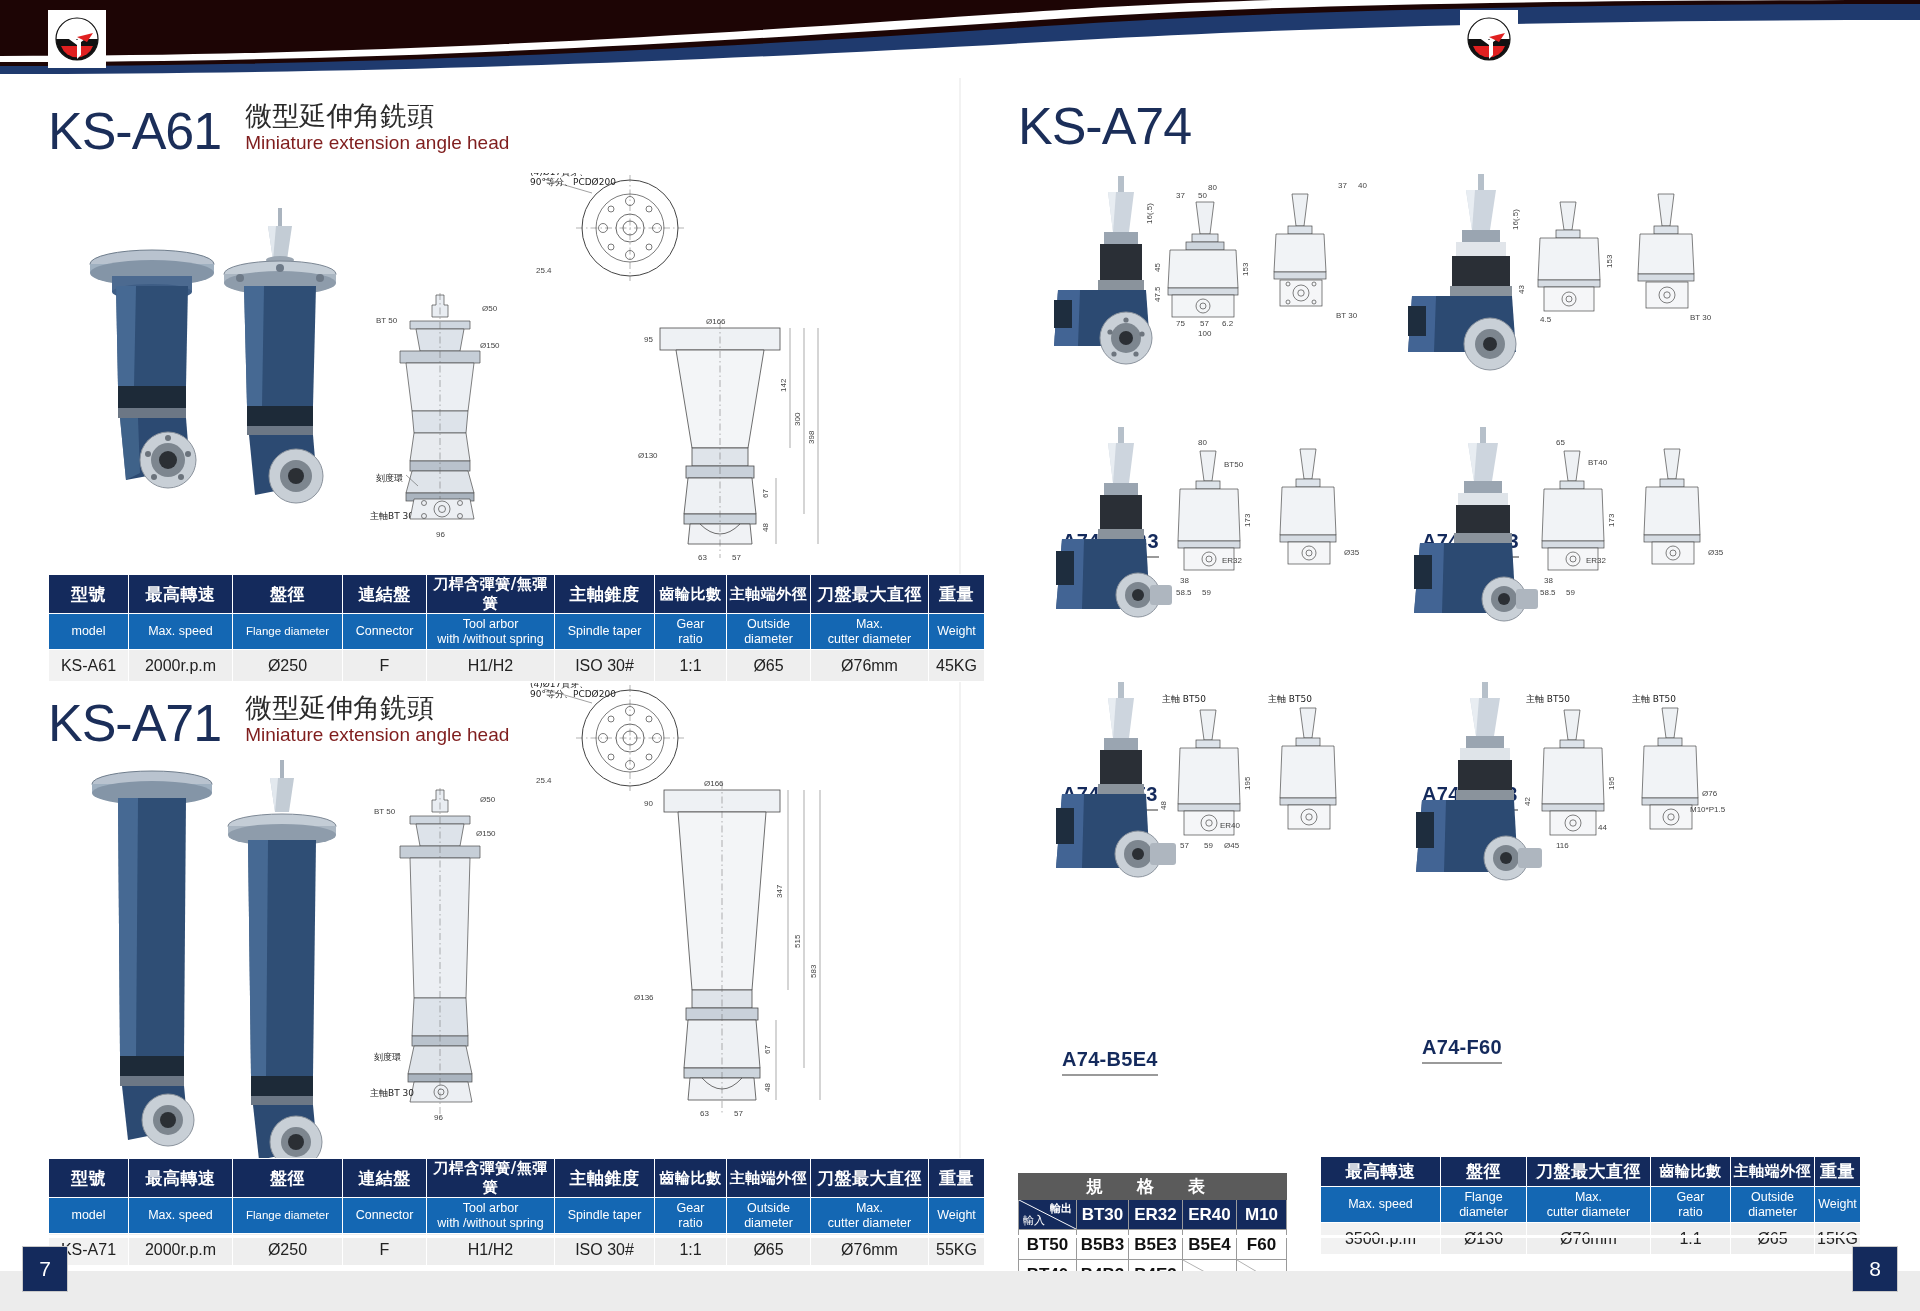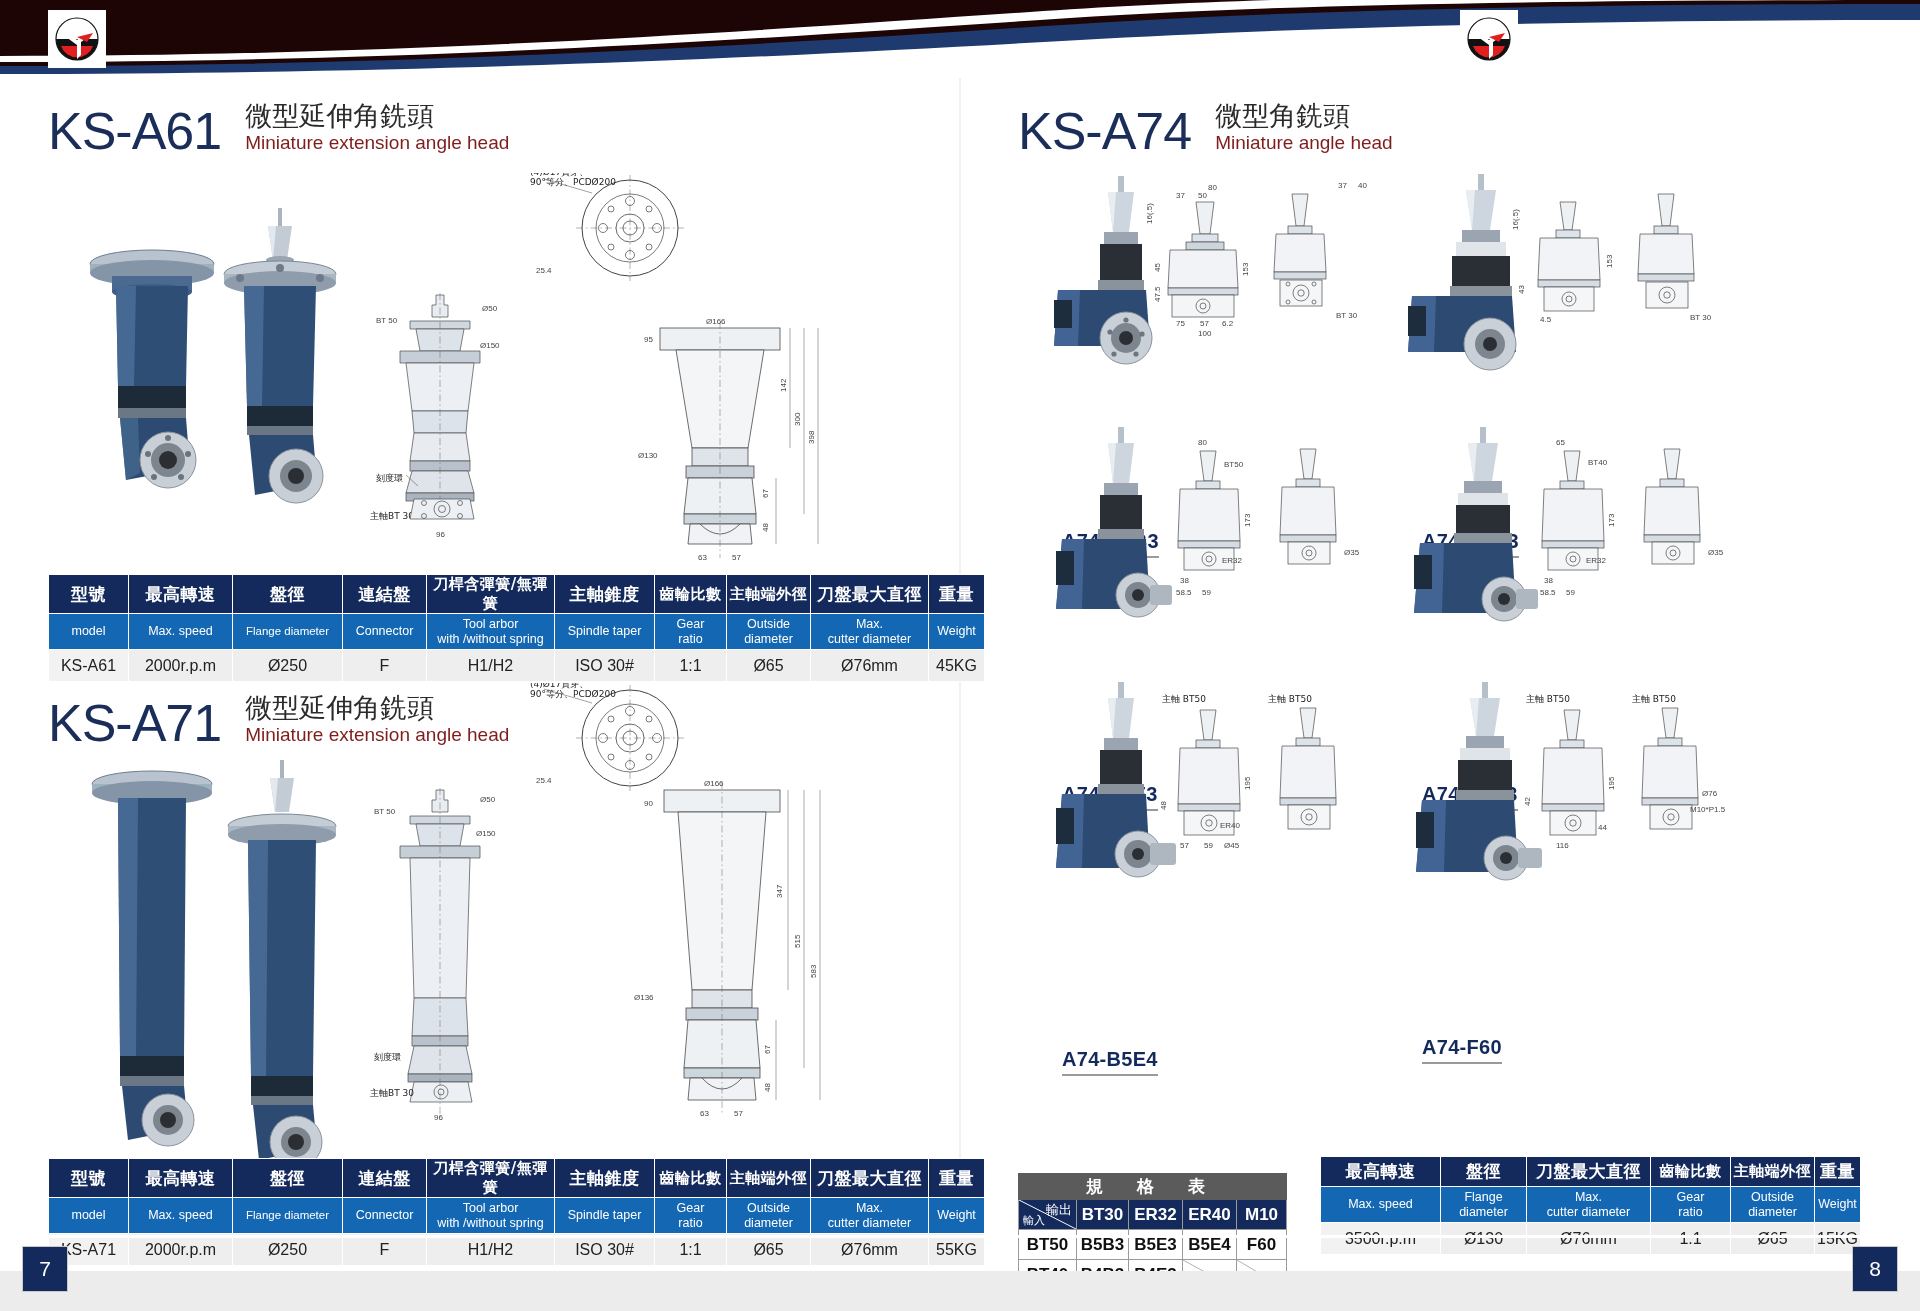--- a/index.html
+++ b/index.html
@@ -67,21 +67,21 @@
   .matrix td { border:1px solid #9a9a9a; text-align:center; vertical-align:middle; }
   .matrix .mtitle {
     background:#5b5b5b; color:#ffffff; font-size:17px; height:26px; letter-spacing:14px;
     font-family:"DejaVu Sans", sans-serif; font-weight:bold; border:1px solid #5b5b5b;
   }
   .matrix .mhdr { background:#142a5c; color:#ffffff; font-size:17px; font-weight:bold; height:30px; }
   .matrix .mcorner {
     background:#142a5c; color:#ffffff; font-size:11px; position:relative; height:30px;
     font-family:"DejaVu Sans", sans-serif;
   }
-  .matrix .mcorner .io-out { position:absolute; top:1px; right:4px; font-size:13px; }
+  .matrix .mcorner .io-out { position:absolute; top:1px; right:4px; font-size:11px;font-weight:bold; }
   .matrix .mcorner .io-in  { position:absolute; bottom:1px; left:4px; font-size:11px; }
   .matrix .mcorner .slash {
     position:absolute; top:0; left:0; width:100%; height:100%;
   }
   .matrix .mcell { background:#ffffff; color:#111; font-size:17px; font-weight:bold; height:30px; }
   .matrix .mempty { background:#ffffff; position:relative; height:30px; }
   .matrix .mempty svg { position:absolute; inset:0; width:100%; height:100%; }
 
   
   .model-cap {
@@ -534,24 +534,20 @@
       </tr>
     </tbody>
       </table>
 
   </div>
 
   <div class="side side-right">
 
     <div class="title-row" style="left:58px; top:22px;">
       <div class="title-code">KS-A74</div>
-      <div class="title-texts">
-        <div class="title-cn">微型角銑頭</div>
-        <div class="title-en">Miniature angle head</div>
-      </div>
     </div>
 
     <div class="art" style="left:40px; top:90px;">
       <svg width="380" height="250" viewBox="0 0 380 250">
 
         <g>
           <path d="M118 8 L124 8 L124 24 L118 24 Z" fill="#b6c0ca"></path>
           <path d="M108 24 L134 24 L129 64 L113 64 Z" fill="#cdd5de"></path>
           <path d="M108 24 L116 24 L113 64 Z" fill="#e8edf2"></path>
           <rect x="104" y="64" width="34" height="12" fill="#9aa5b1"></rect>

